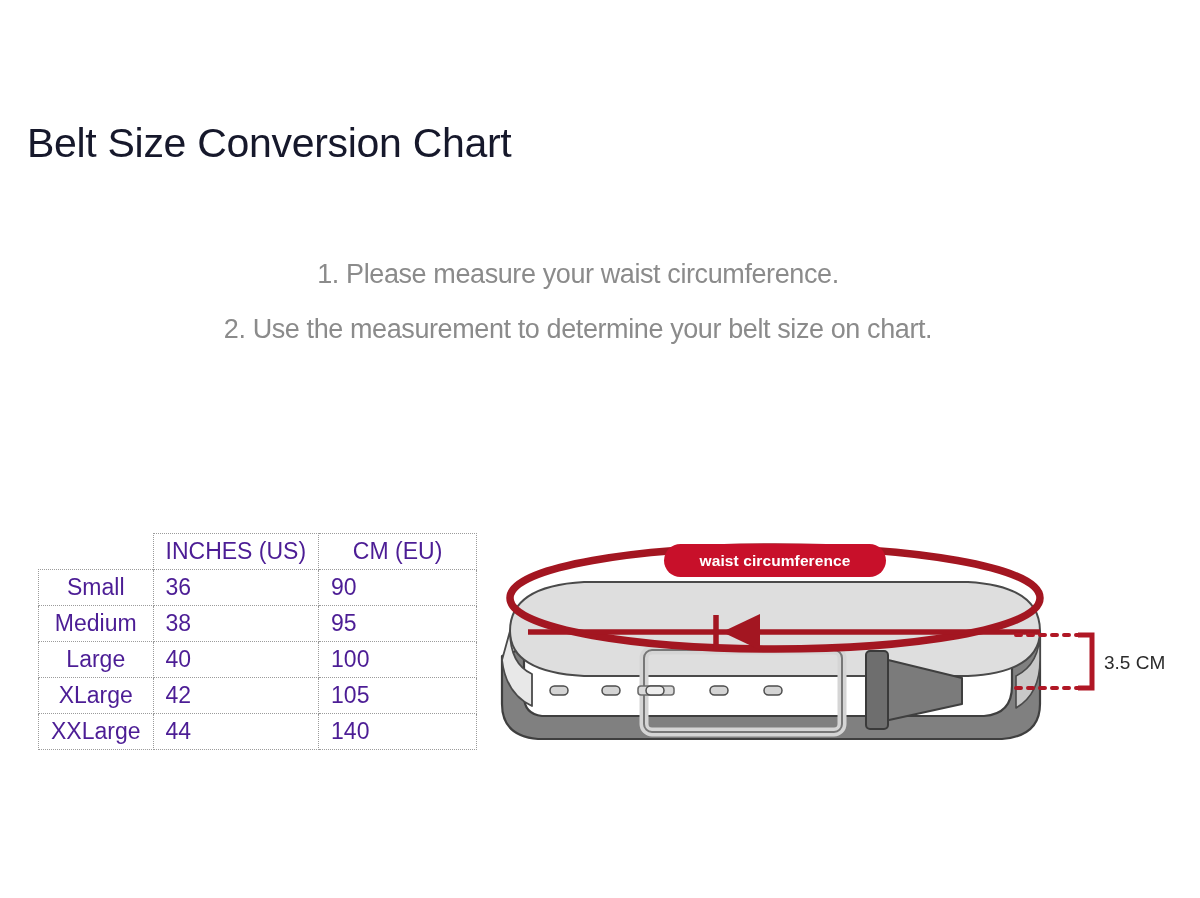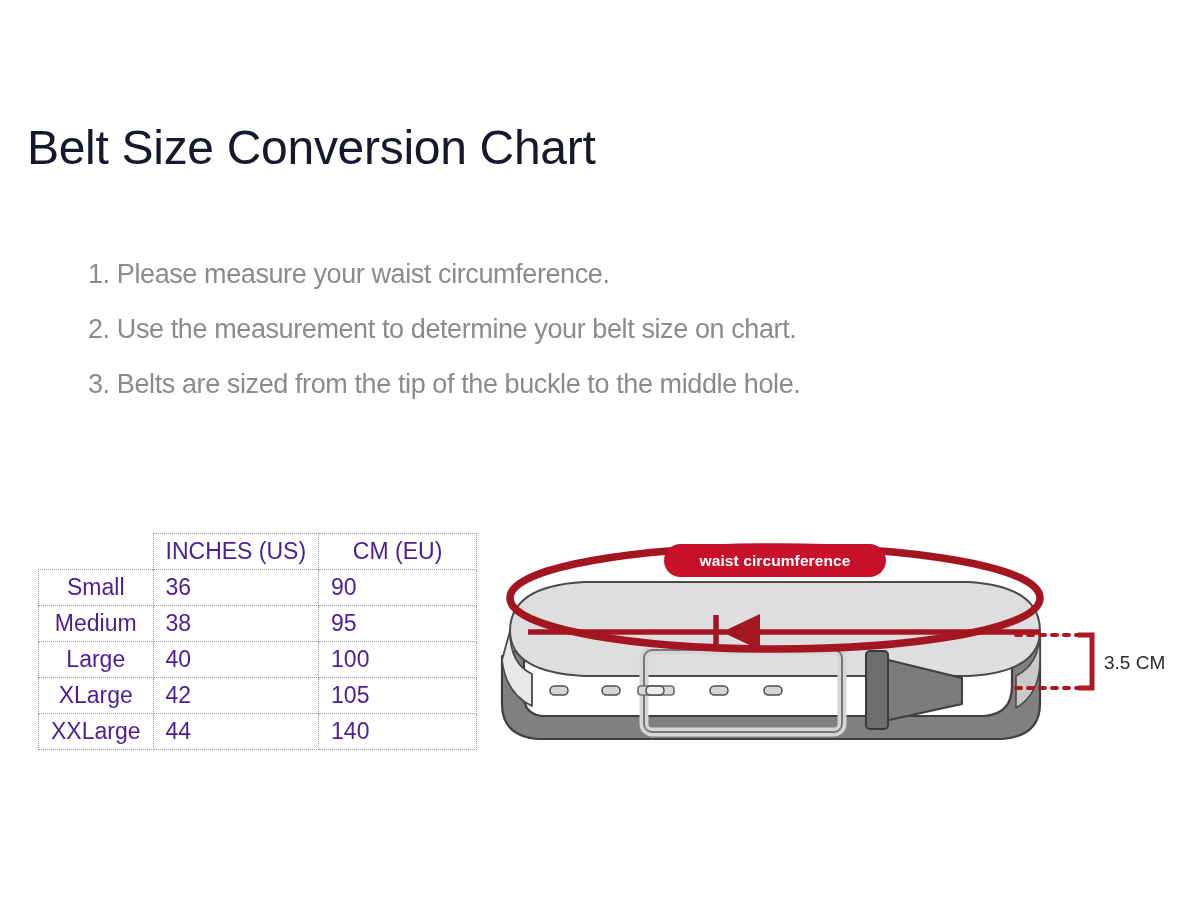--- a/index.html
+++ b/index.html
@@ -18,33 +18,34 @@
     background: #ffffff;
     overflow: hidden;
   }
 
   
   #page-title {
     position: absolute;
     left: 27px;
     top: 120px;
     font-family: "Liberation Sans", sans-serif;
-    font-size: 48px;
+    font-size: 41px;
     font-weight: 400;
     letter-spacing: -0.3px;
     color: #16182b;
     white-space: nowrap;
   }
 
   
   #instructions {
     position: absolute;
     left: 88px;
     top: 247px;
     width: 980px;
+    text-align: center;
   }
   .instruction-line {
     font-family: "Liberation Sans", sans-serif;
     font-size: 27px;
     font-weight: 400;
     letter-spacing: -0.4px;
     color: #8b8b8b;
     line-height: 55px;
     white-space: nowrap;
   }
@@ -120,21 +121,20 @@
 </head>
 <body>
 
 <div id="page">
 
   <div id="page-title">Belt Size Conversion Chart</div>
 
   <div id="instructions">
     <div class="instruction-line">1. Please measure your waist circumference.</div>
     <div class="instruction-line">2. Use the measurement to determine your belt size on chart.</div>
-    <div class="instruction-line">3. Belts are sized from the tip of the buckle to the middle hole.</div>
   </div>
 
   <div id="size-table-wrap">
     <table id="size-table">
       <thead>
         <tr>
           <th class="corner-blank"></th>
           <th class="col-head col-inches">INCHES (US)</th>
           <th class="col-head col-cm">CM (EU)</th>
         </tr>

